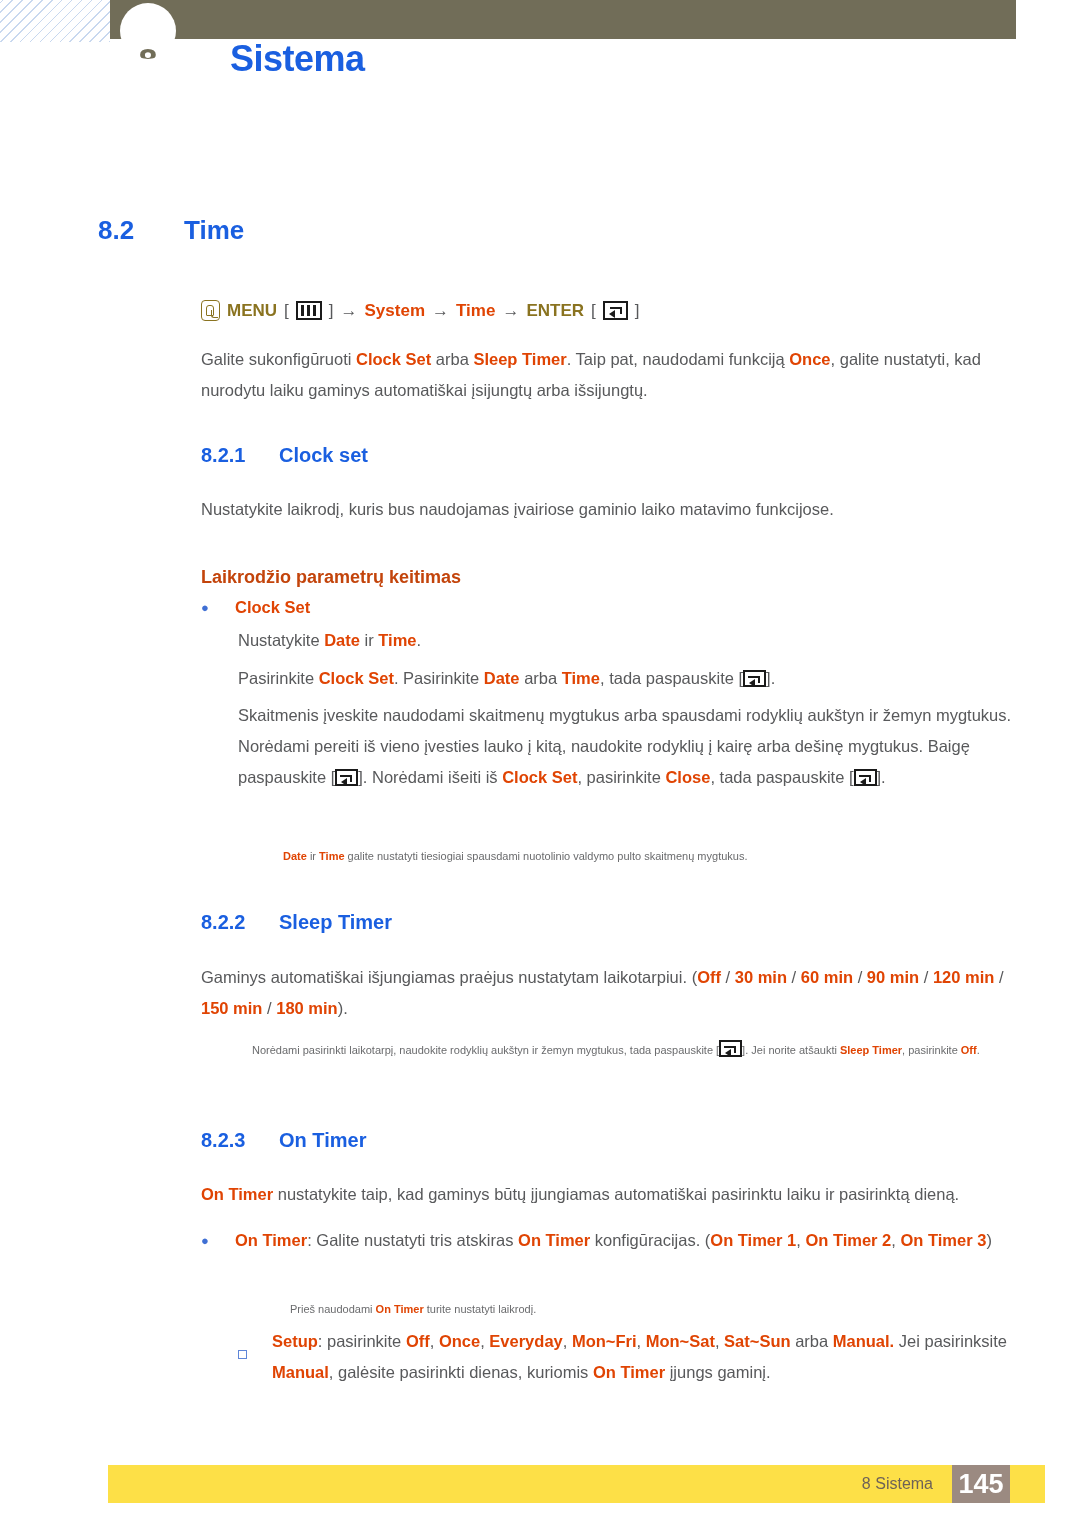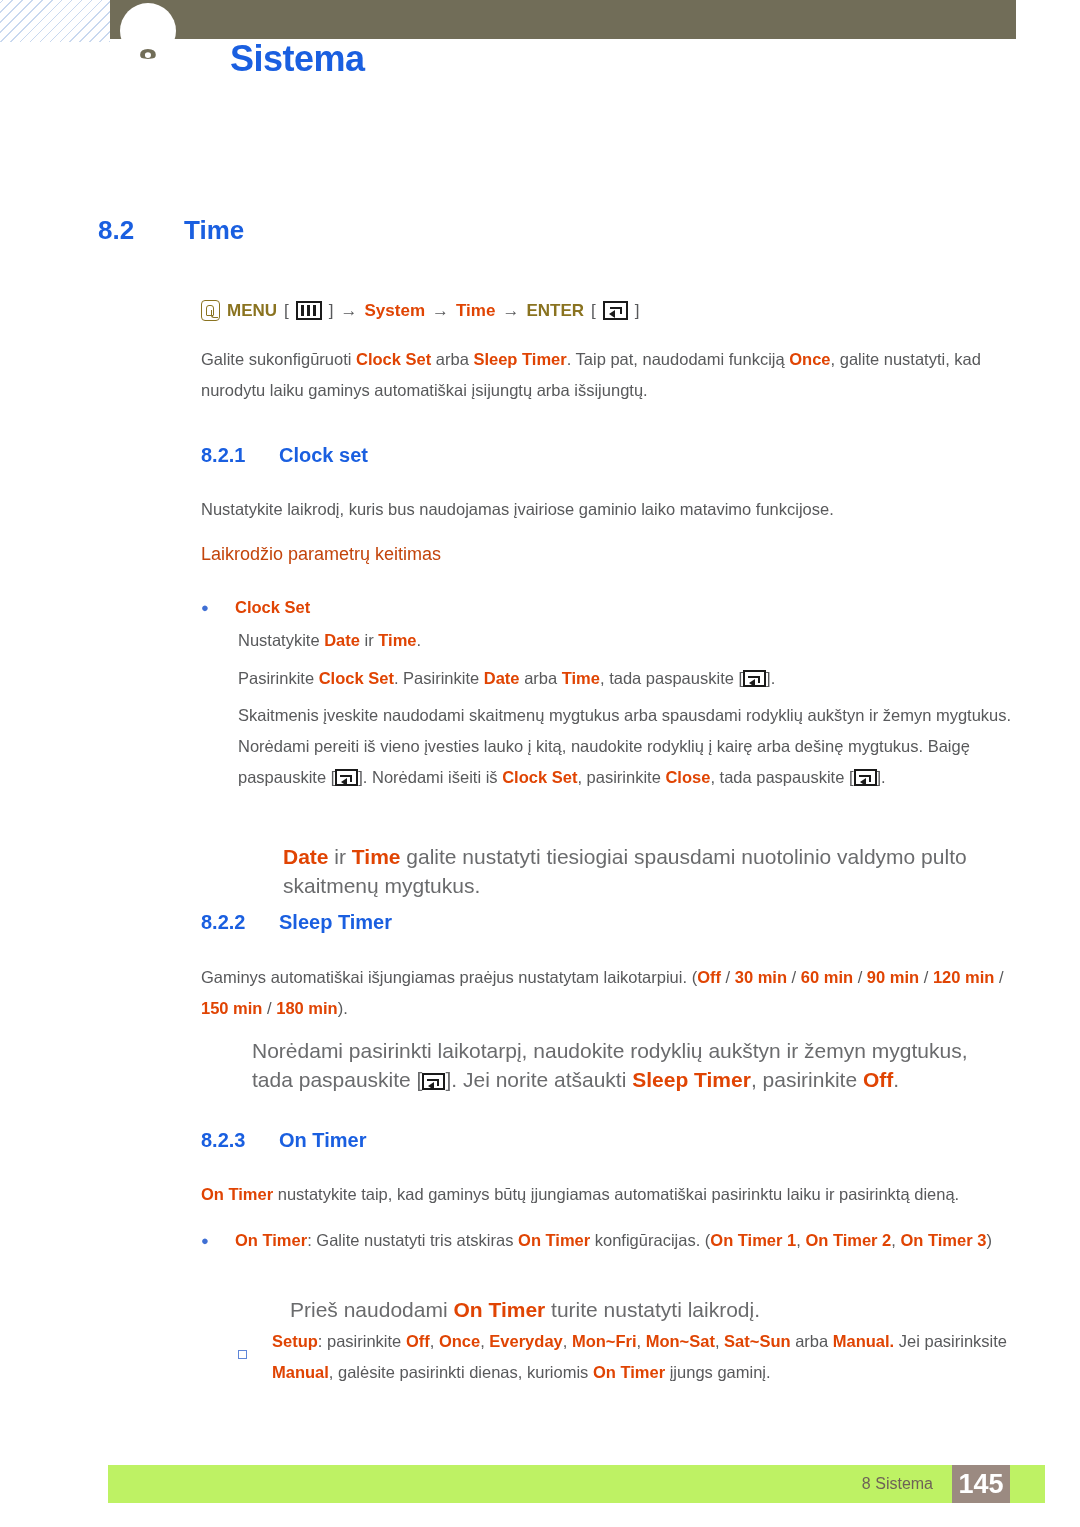--- a/index.html
+++ b/index.html
@@ -185,22 +185,23 @@
     left: 4px; top: 7px;
     width: 0; height: 0;
     border-top: 4px solid transparent;
     border-bottom: 4px solid transparent;
     border-right: 6px solid #1a1a1a;
   }
   .icon-enter.small { width: 23px; height: 17px; vertical-align: -3px; }
 
   .sub-head {
     font-size: 18px;
-    font-weight: normal;
+    font-weight: bold;
     color: #c3440b;
+    margin-top: 23px;
   }
 
   
   .bullet-row { display: flex; }
   .bullet-dot {
     flex: 0 0 34px;
     color: #3f6fd4;
     font-size: 13px;
     line-height: 31px;
   }
@@ -211,31 +212,31 @@
   }
   .bullet-sq span {
     display: inline-block;
     width: 9px; height: 9px;
     border: 1.4px solid #5f86d8;
     background: #ffffff;
   }
   .bullet-text { flex: 1 1 auto; }
 
   .note {
-    font-size: 21px;
+    font-size: 11px;
     line-height: 29px;
     color: #6a6b6d;
   }
 
   
   .footer-bar {
     position: absolute;
     left: 108px; bottom: 24px;
     width: 937px; height: 38px;
-    background: #bef264;
+    background: #fde047;
   }
   .footer-label {
     position: absolute;
     right: 112px; top: 50%;
     transform: translateY(-50%);
     font-size: 16px;
     color: #6e6257;
     white-space: nowrap;
   }
   .footer-pagebox {

